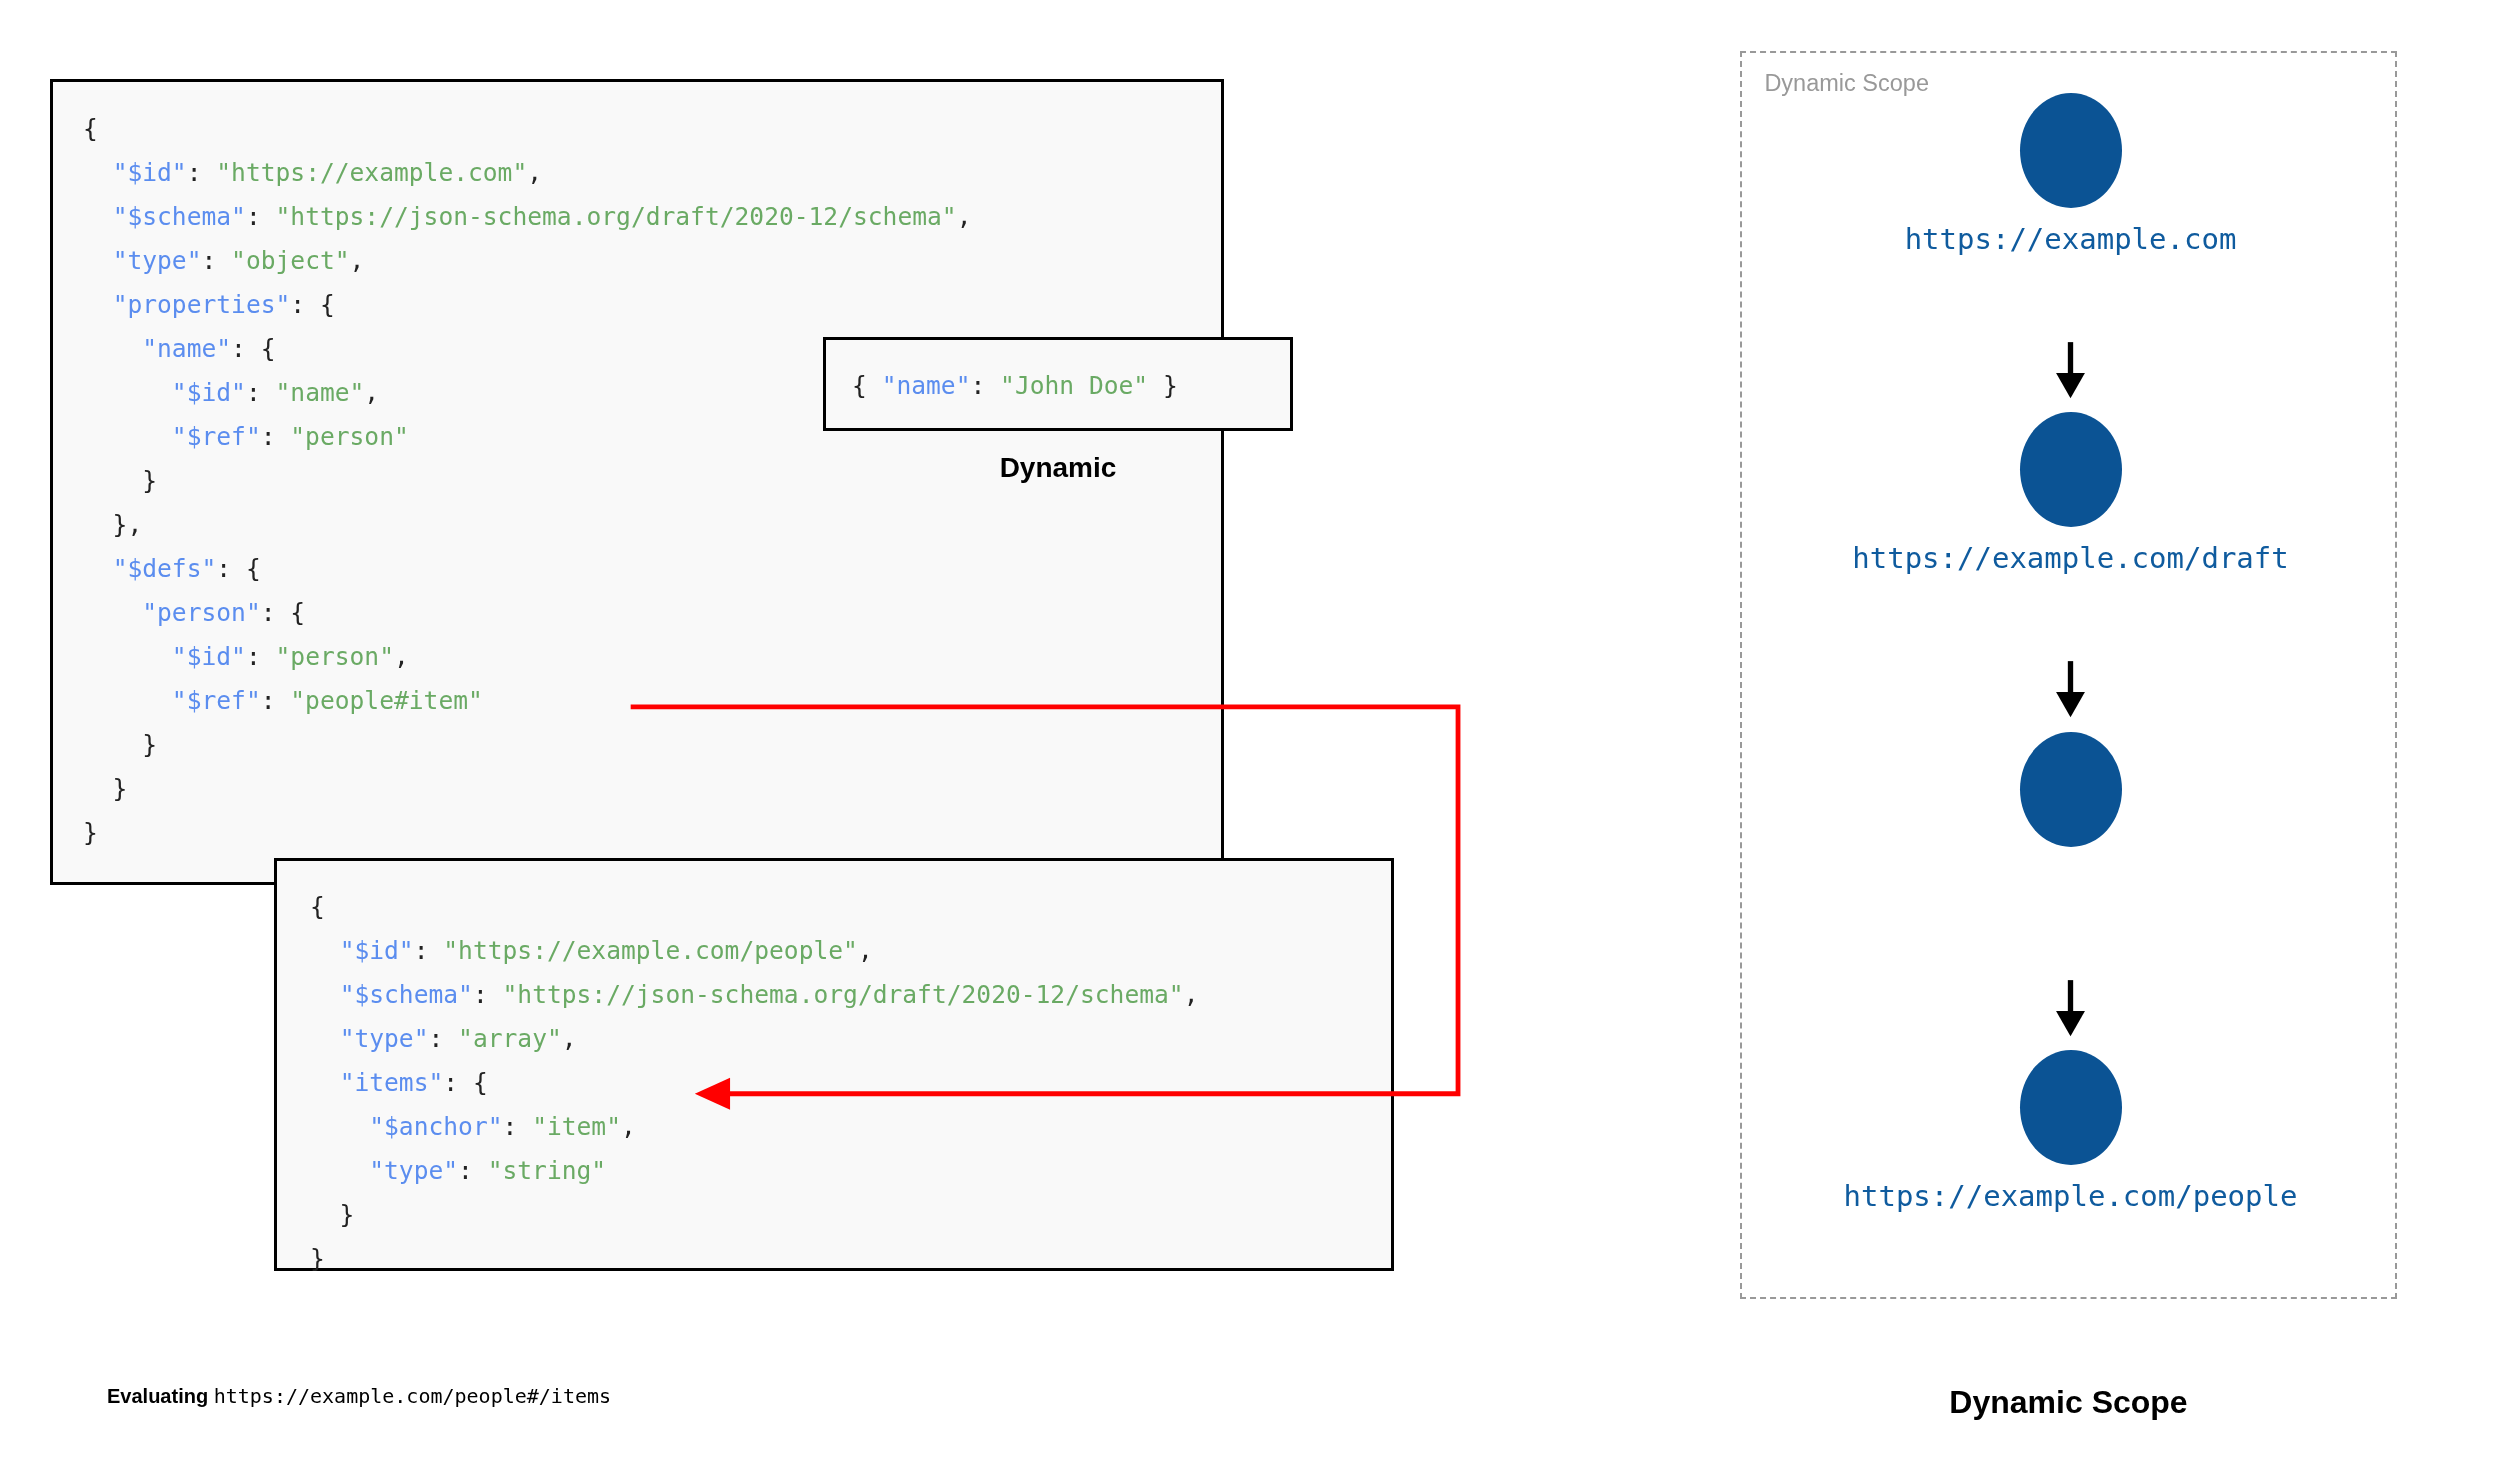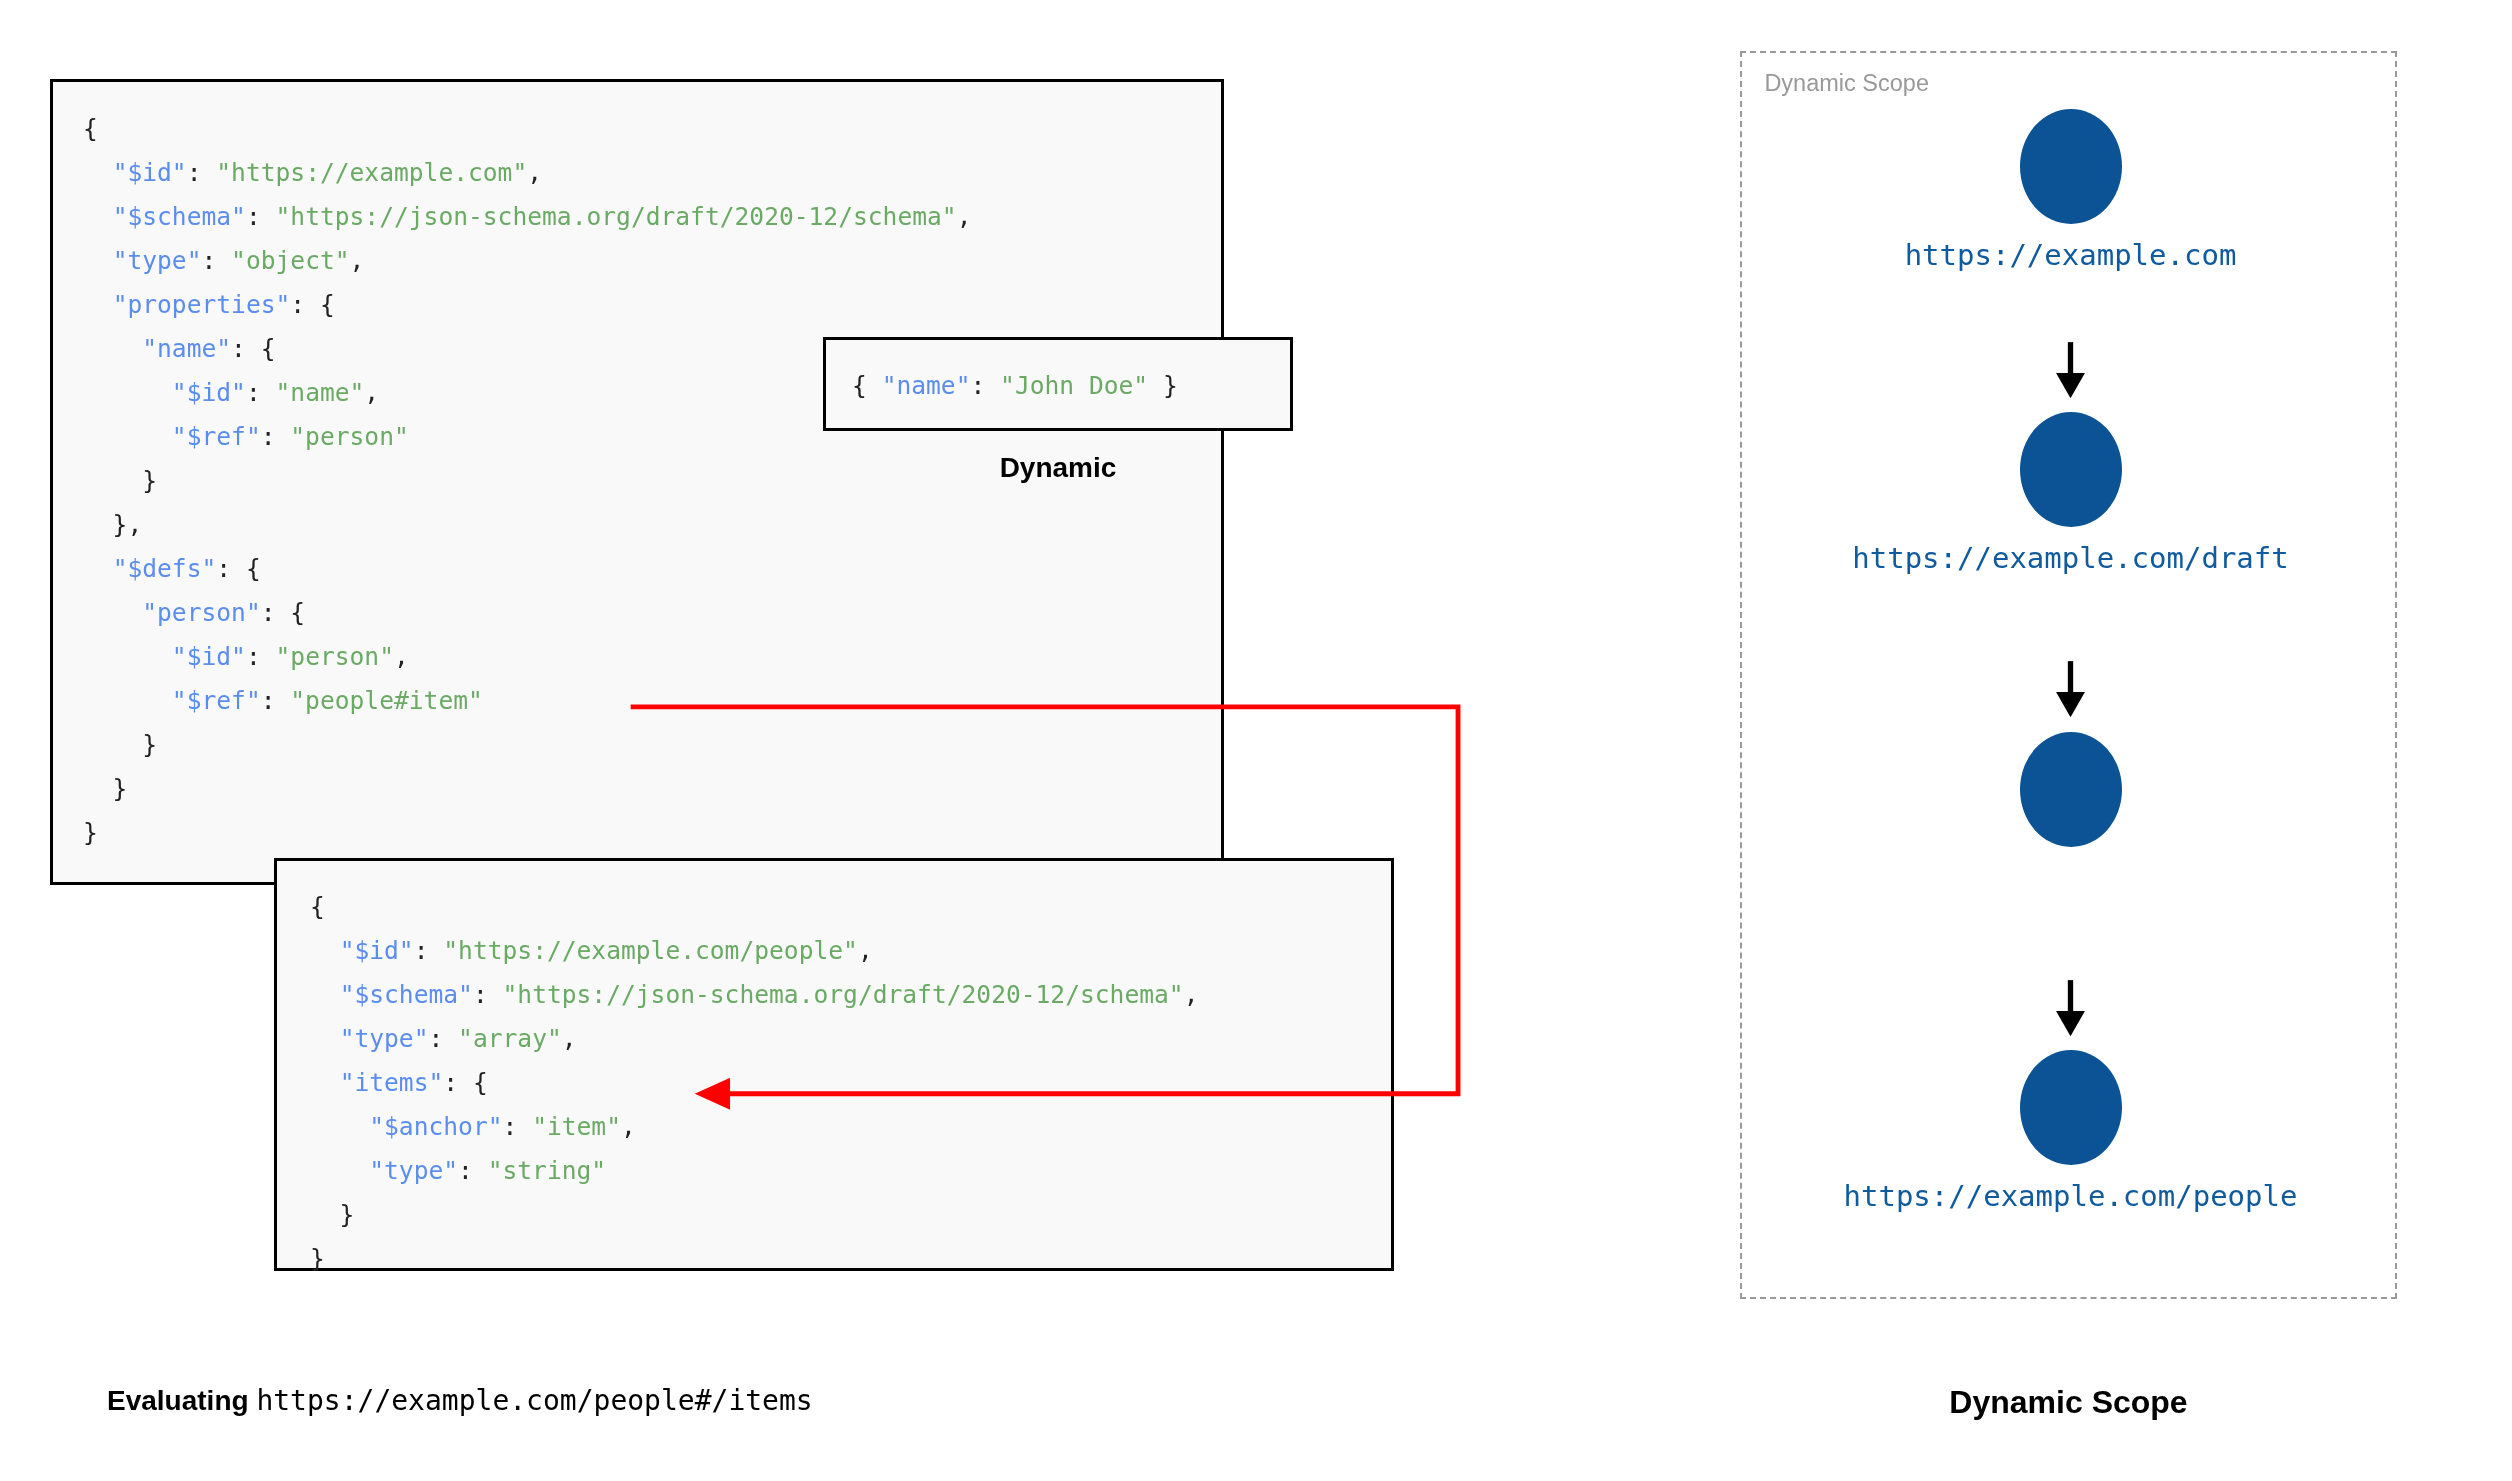--- a/index.html
+++ b/index.html
@@ -38,32 +38,32 @@
       border:2.7px dashed #999999;box-sizing:border-box;background:transparent;z-index:2;}
   #scope-panel-label{position:absolute;left:22.4px;top:17px;font-size:23.5px;
       color:#999999;}
 
   .scope-node{position:absolute;left:0;width:657px;text-align:center;}
   .ellipse{width:102px;height:115px;border-radius:50%;background:#0b5394;
            margin:0 auto;display:block;}
   .node-label{font-family:"DejaVu Sans Mono","Liberation Mono",monospace;
               font-size:29px;color:#0f5b9e;margin-top:14px;white-space:nowrap;}
 
-  #node-0{top:56px;}
+  #node-0{top:40px;}
   #node-1{top:359px;}
   #node-2{top:679px;}
   #node-3{top:997px;}
 
   .arrow-down{position:absolute;left:0;width:657px;height:59px;}
   #arrow-0{top:289px;}
   #arrow-1{top:608px;}
   #arrow-2{top:927px;}
 
   
-  #eval-caption{position:absolute;left:107px;top:1384px;font-size:28px;
+  #eval-caption{position:absolute;left:107px;top:1384px;font-size:20px;
                 color:#000000;white-space:nowrap;z-index:8;}
   #eval-caption .bold{font-weight:bold;font-family:"Liberation Sans",sans-serif;}
   #eval-caption .mono{font-family:"DejaVu Sans Mono","Liberation Mono",monospace;}
   #scope-caption{position:absolute;left:1740px;top:1384px;width:657px;
                  text-align:center;font-size:32px;font-weight:bold;color:#000000;z-index:8;}
 </style>
 </head>
 <body>
 
 <div class="stage">

